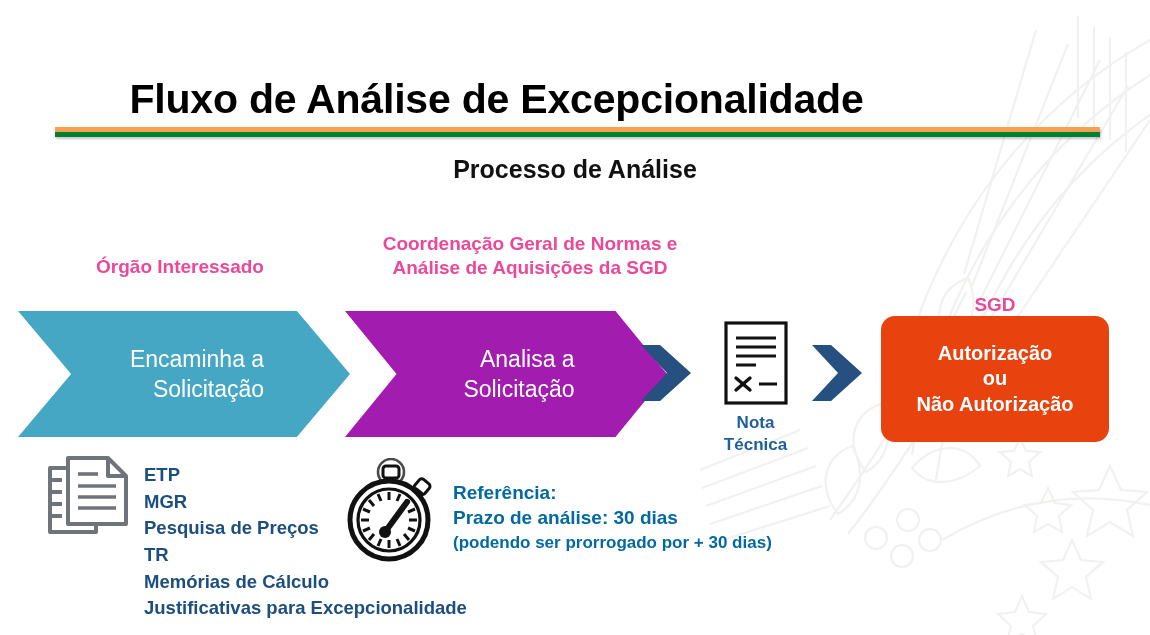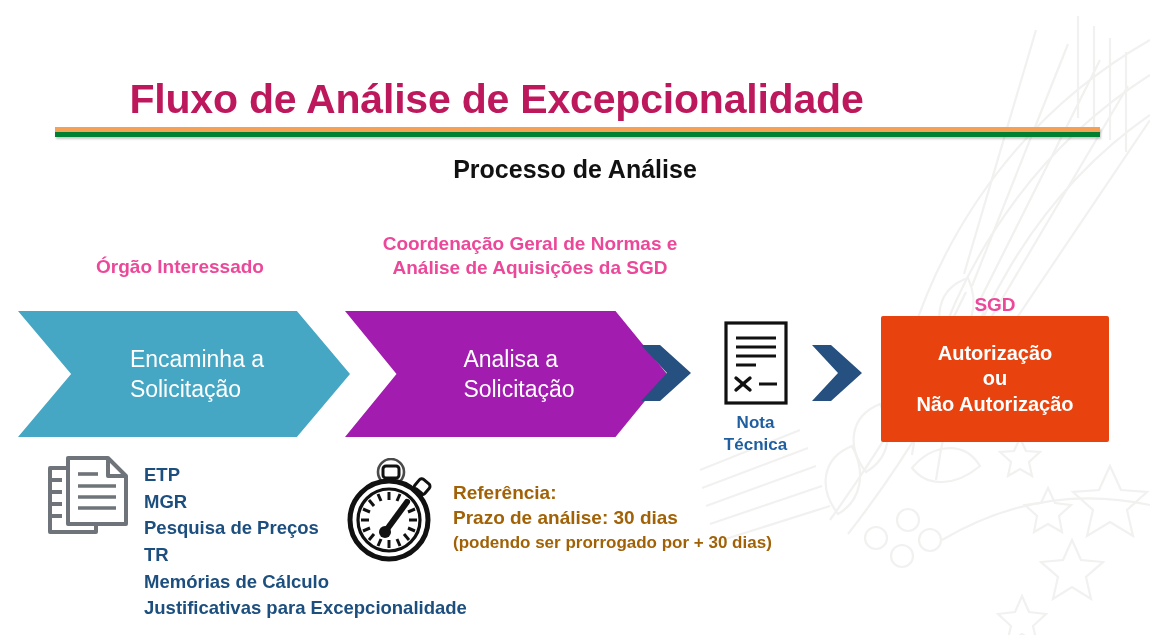--- a/index.html
+++ b/index.html
@@ -32,21 +32,21 @@
 
   
   #title {
     position: absolute;
     left: 0;
     top: 76px;
     width: 993px;
     text-align: center;
     font-size: 41px;
     font-weight: bold;
-    color: #be185d;
+    color: #000000;
     letter-spacing: -0.2px;
     z-index: 3;
     white-space: nowrap;
   }
   #title-rule {
     position: absolute;
     left: 55px;
     top: 127px;
     width: 1045px;
     height: 10px;
@@ -90,21 +90,21 @@
 
   
   .chevron {
     position: absolute;
     display: flex;
     align-items: center;
     justify-content: center;
     color: #ffffff;
     font-size: 23px;
     line-height: 1.32;
-    text-align: left;
+    text-align: right;
     z-index: 2;
     clip-path: polygon(0% 0%, 84% 0%, 100% 50%, 84% 100%, 0% 100%, 16% 50%);
   }
   #chev-blue {
     left: 18px;
     top: 311px;
     width: 332px;
     height: 126px;
     background: #45A7C4;
     padding-left: 26px;
@@ -152,21 +152,21 @@
   }
 
   
   #result-box {
     position: absolute;
     left: 881px;
     top: 316px;
     width: 228px;
     height: 126px;
     background: #E8430F;
-    border-radius: 2px;
+    border-radius: 14px;
     display: flex;
     flex-direction: column;
     align-items: center;
     justify-content: center;
     color: #ffffff;
     font-size: 20px;
     font-weight: bold;
     line-height: 1.28;
     text-align: center;
     z-index: 3;
@@ -198,21 +198,21 @@
     left: 345px;
     top: 458px;
     display: flex;
     align-items: flex-start;
     z-index: 3;
   }
   #watch-icon { flex: 0 0 auto; }
   #ref-text {
     margin-left: 12px;
     margin-top: 22px;
-    color: #a16207;
+    color: #0369a1;
     font-weight: bold;
   }
   #ref-title { font-size: 19px; line-height: 1.32; }
   #ref-prazo { font-size: 19px; line-height: 1.32; }
   #ref-note  { font-size: 17px; line-height: 1.4; margin-top: 1px; }
 </style>
 </head>
 <body>
 
 <div id="slide">

